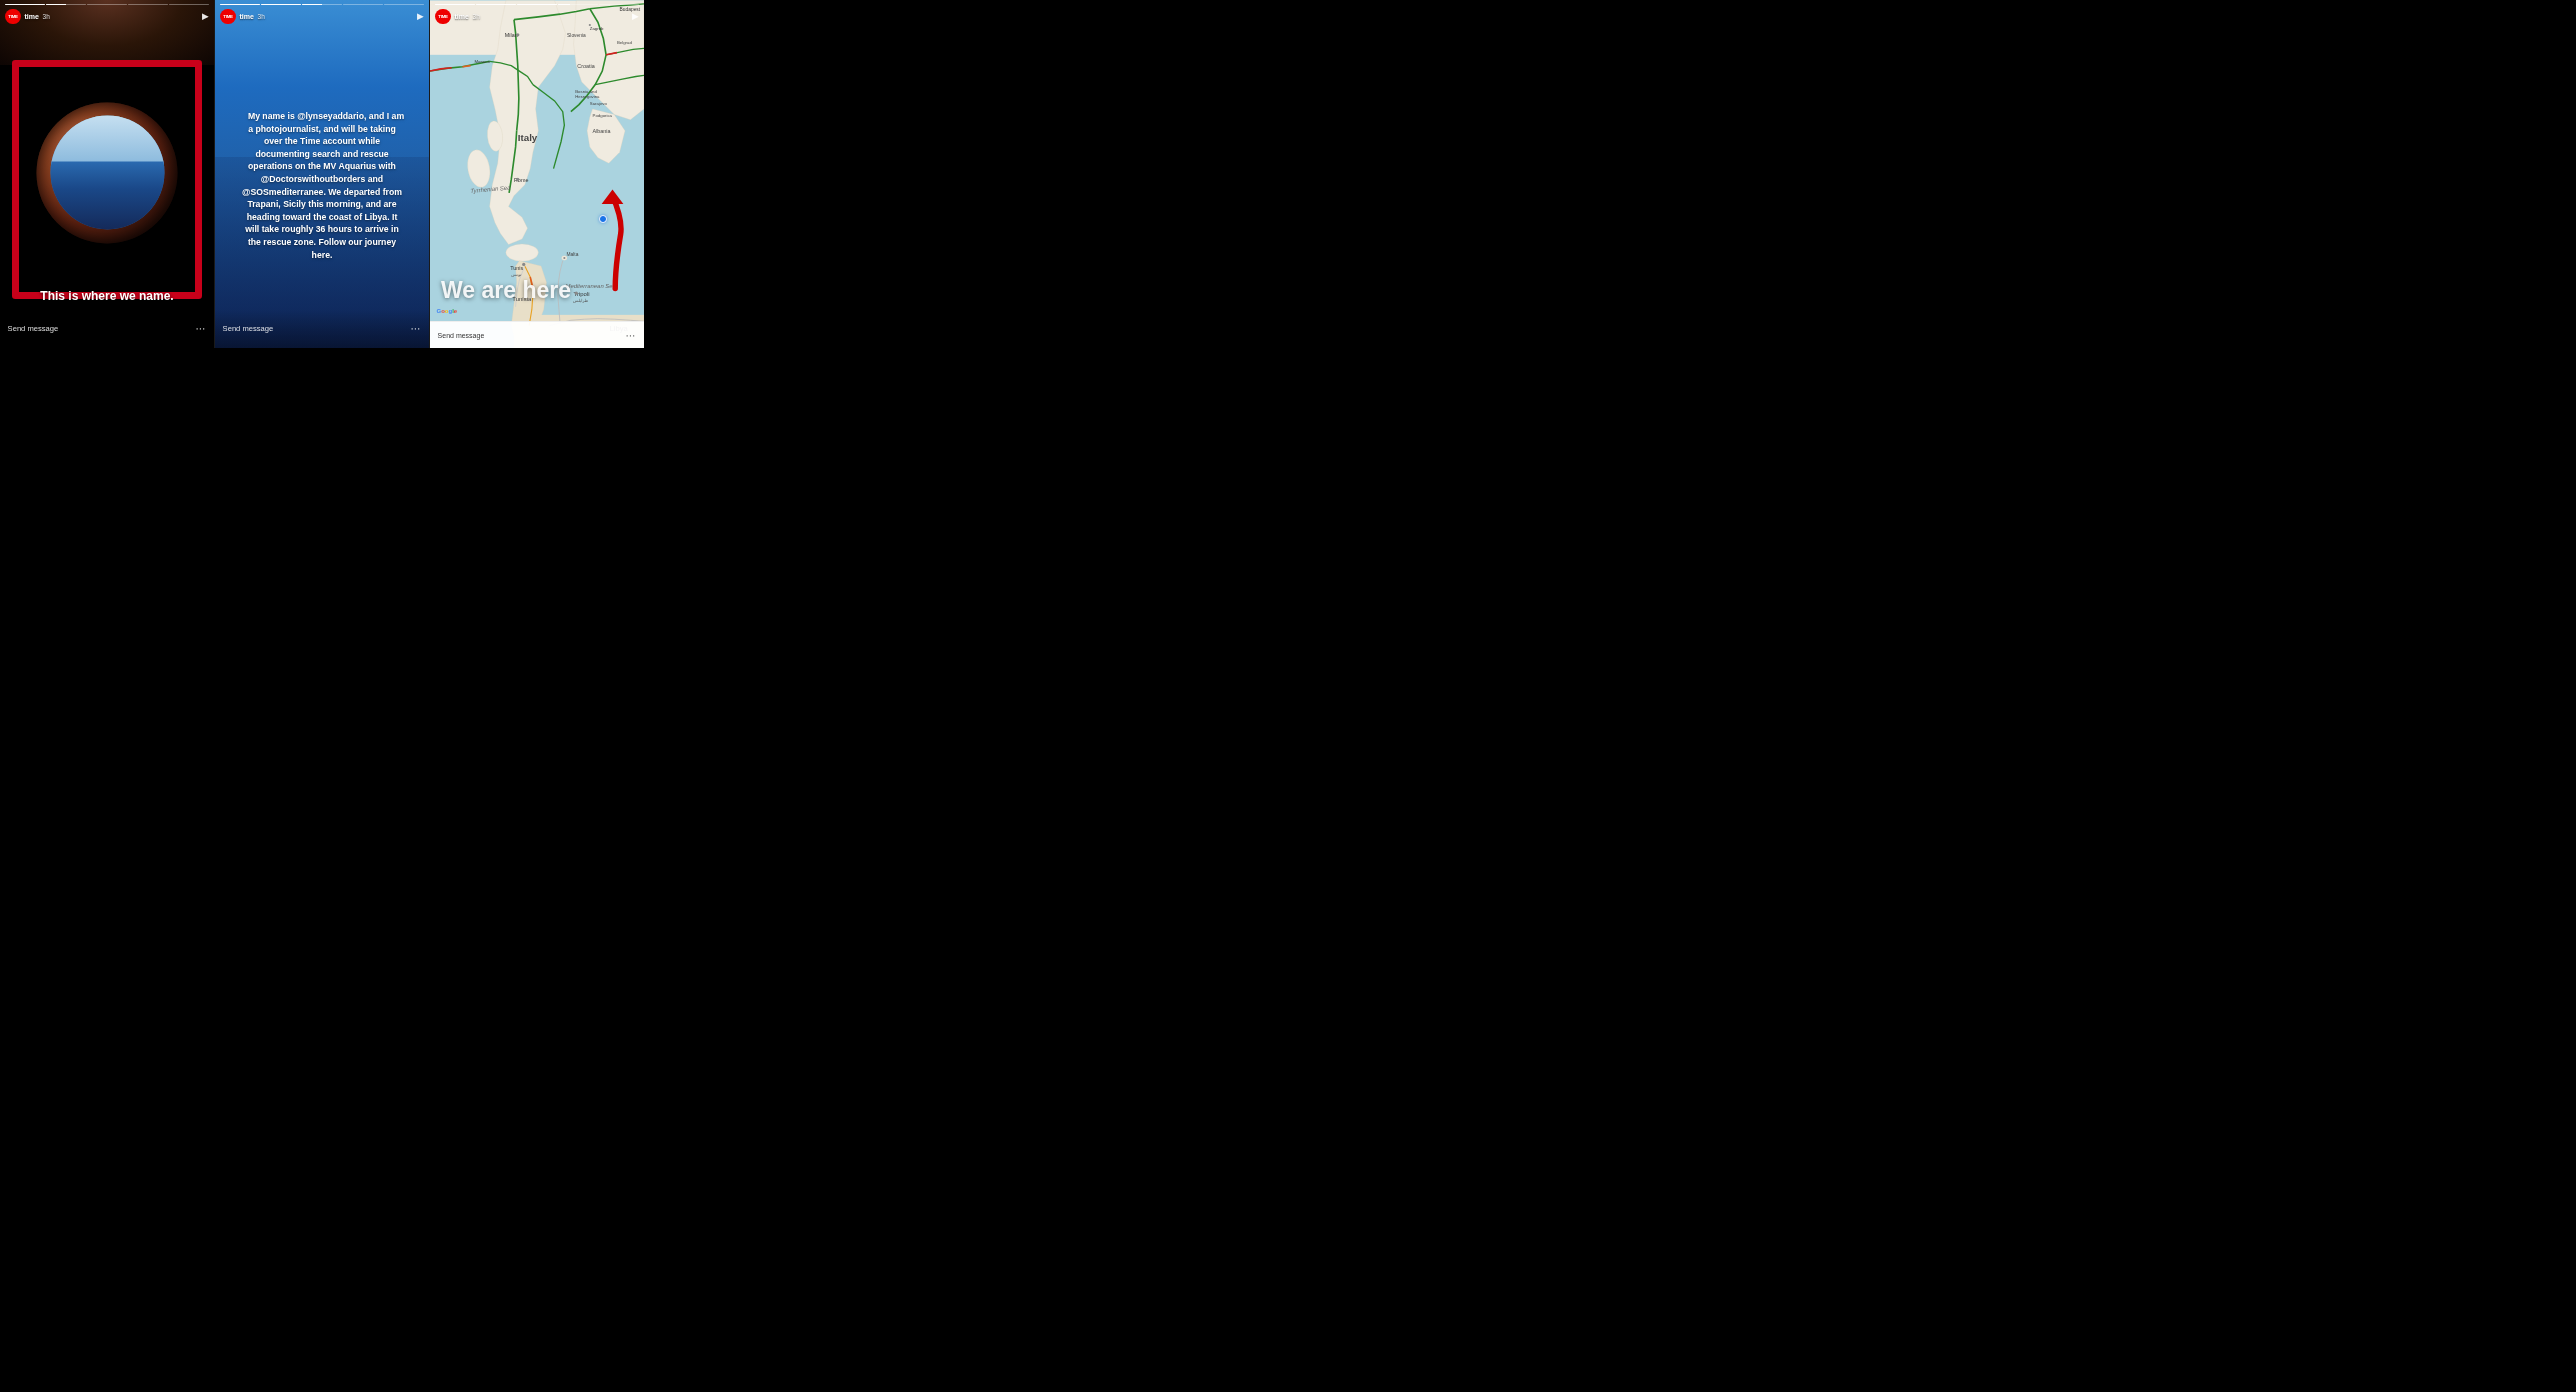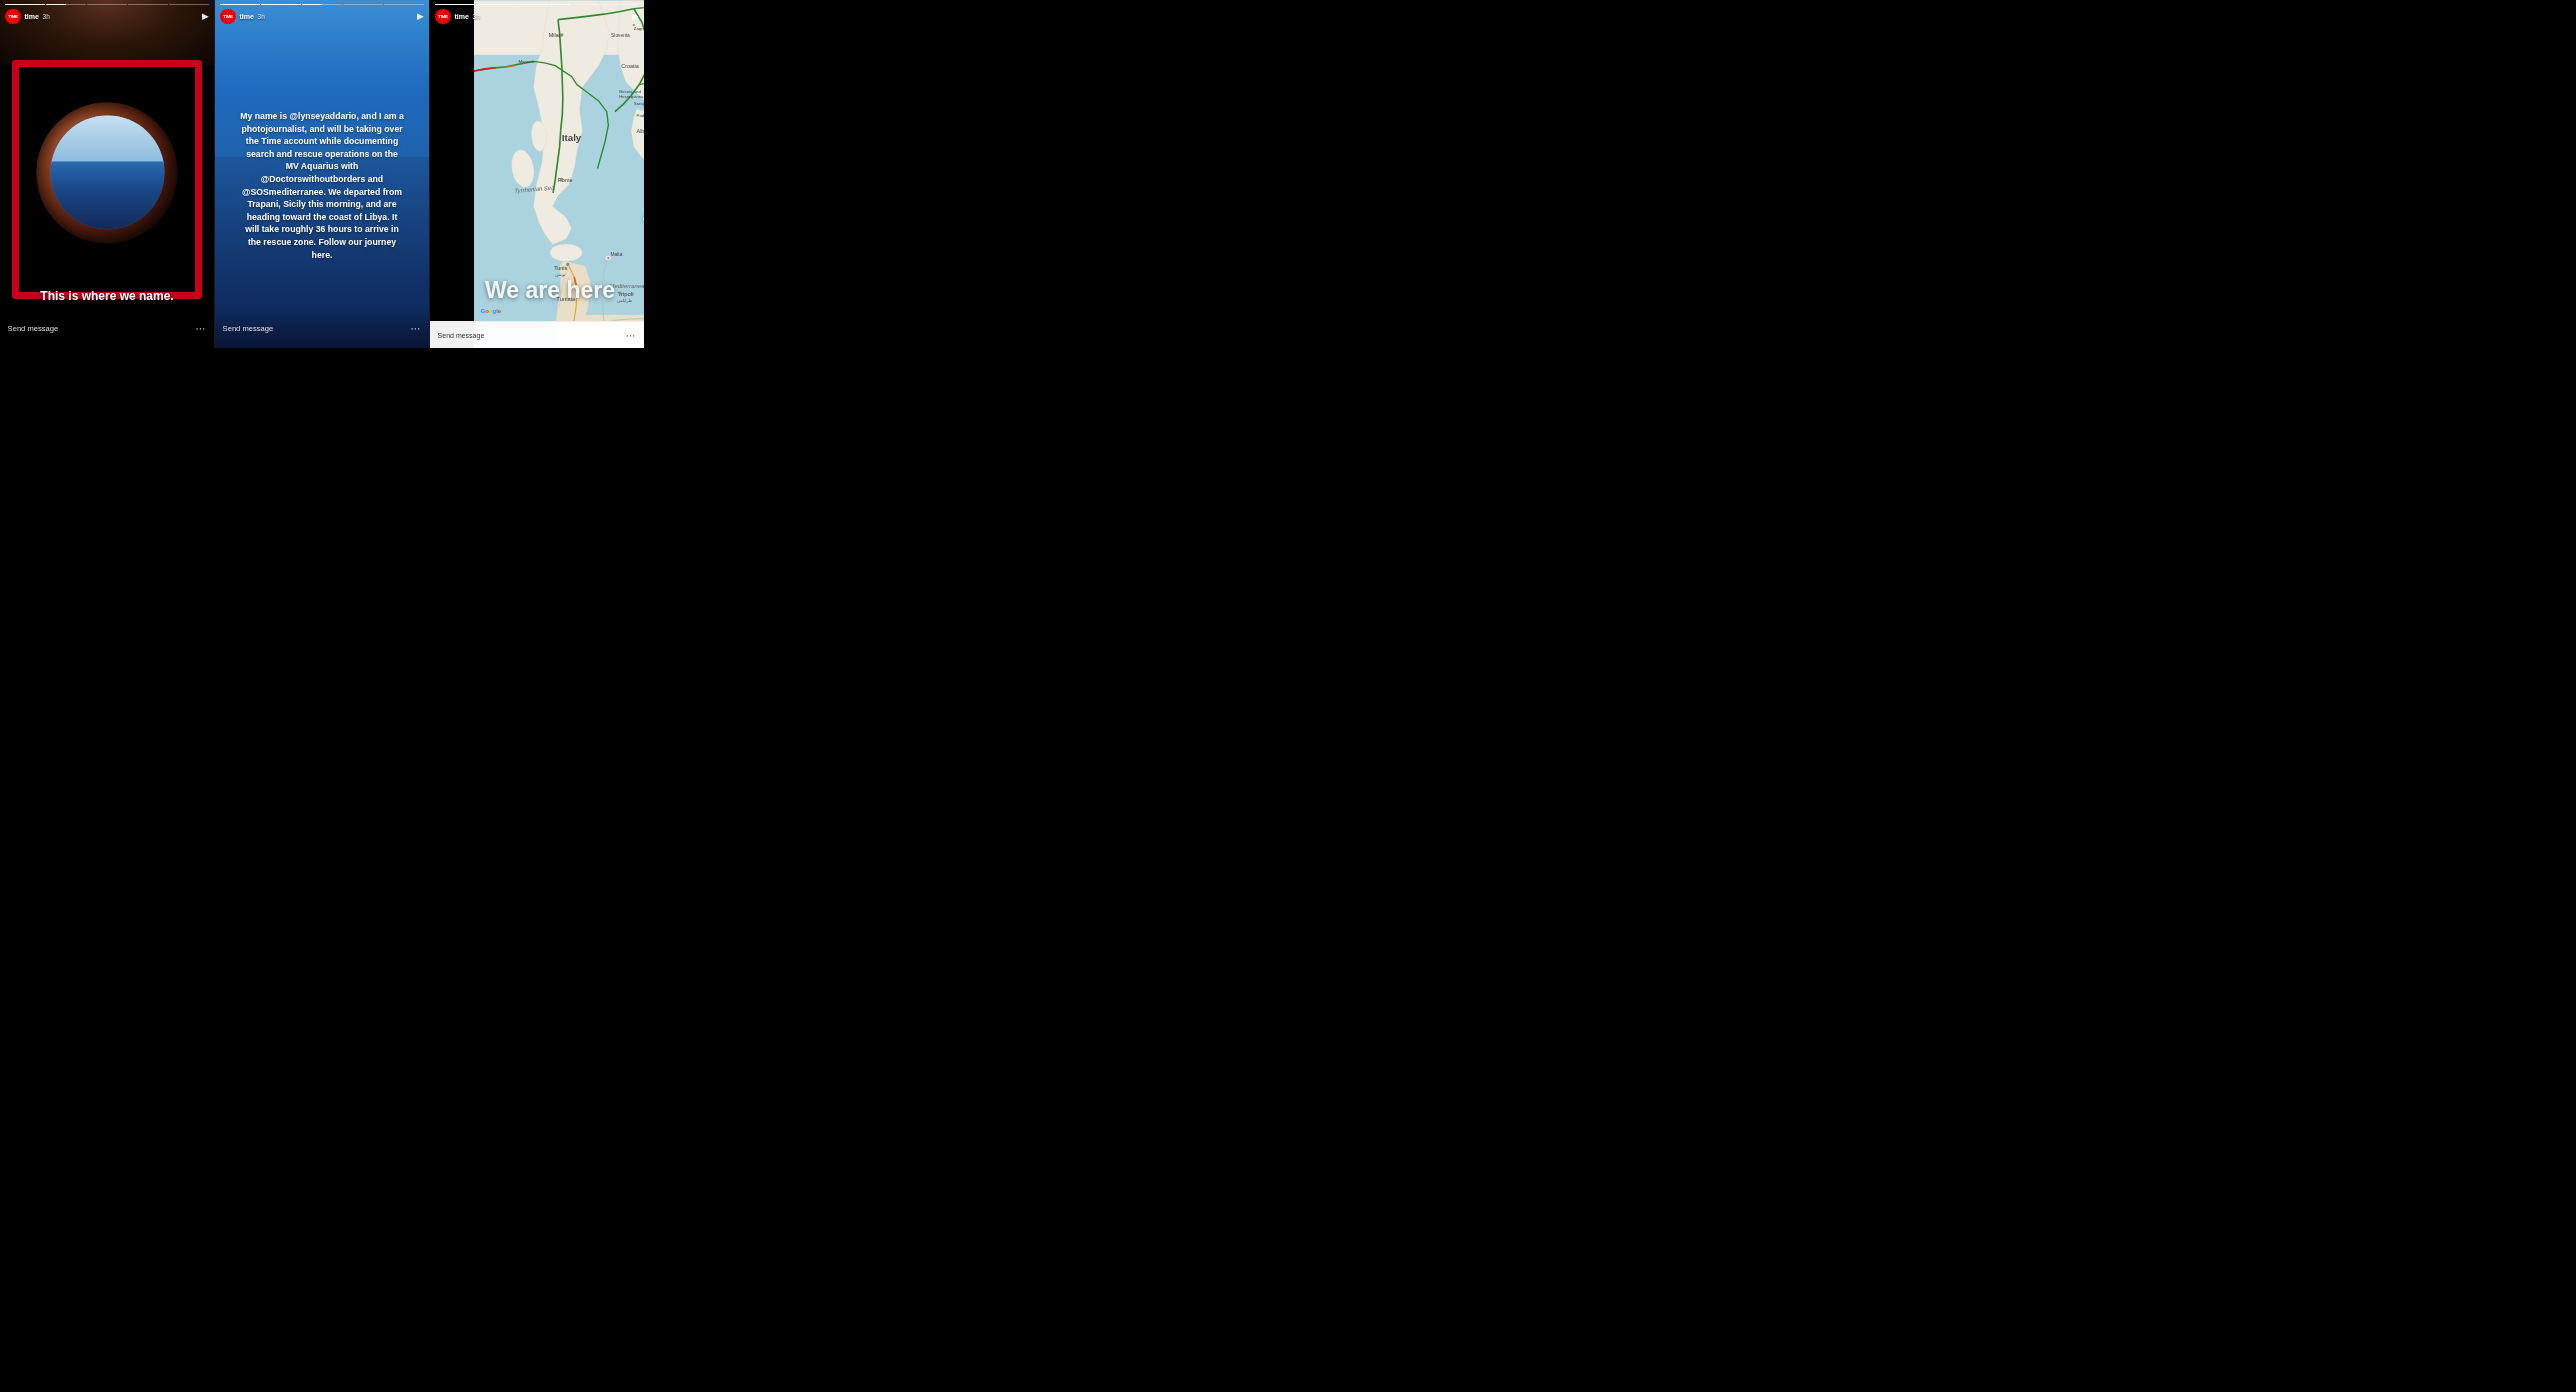--- a/index.html
+++ b/index.html
@@ -221,37 +221,37 @@
       width: 78%;
       text-align: center;
       z-index: 5;
     }
     .panel2-text-block .story-text {
       color: #fff;
       font-size: 8.7px;
       font-weight: 700;
       line-height: 1.45;
       text-shadow: 0 0.5px 2.2px rgba(0,0,0,0.5);
+      margin-left: 8px;
     }
 
     
     .panel3-bg {
       width: 100%;
       height: 100%;
       position: relative;
       overflow: hidden;
     }
 
     
     .map-area {
       width: 100%;
       height: 100%;
       background: #e8dfc8;
       position: relative;
-      margin-left: 44px;
     }
     
     .water-med {
       position: absolute;
       top: 0; left: 0; right: 0; bottom: 0;
       background: #aad3df;
     }
     
     .map-svg {
       position: absolute;

